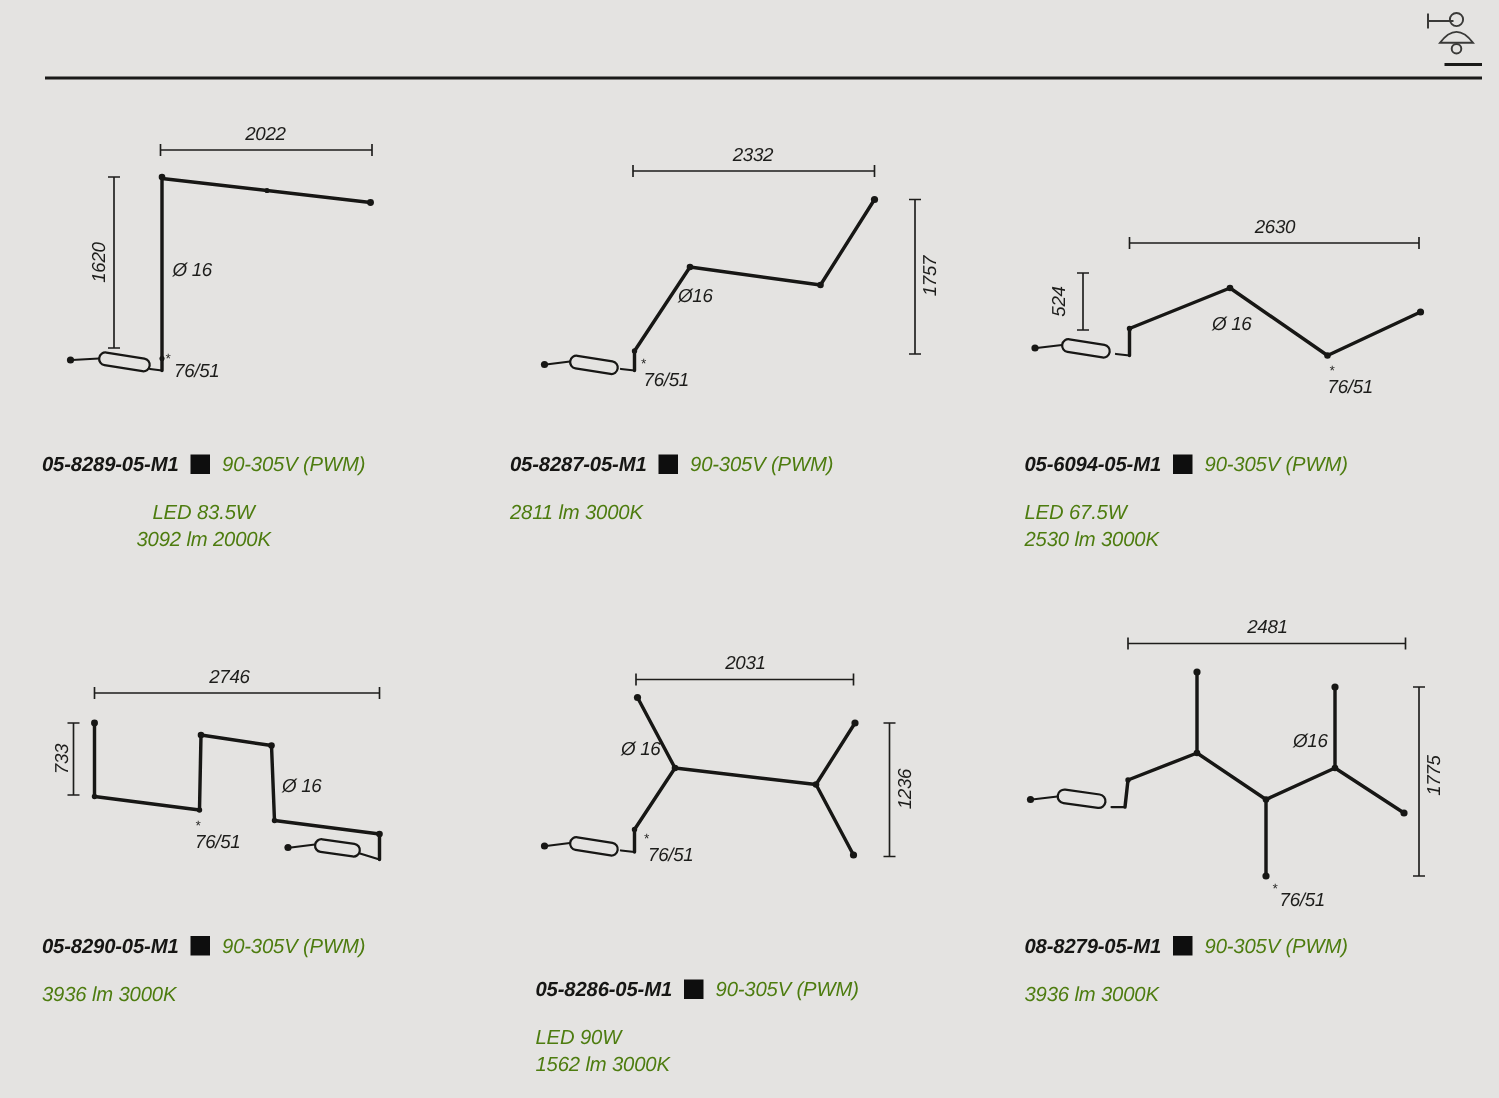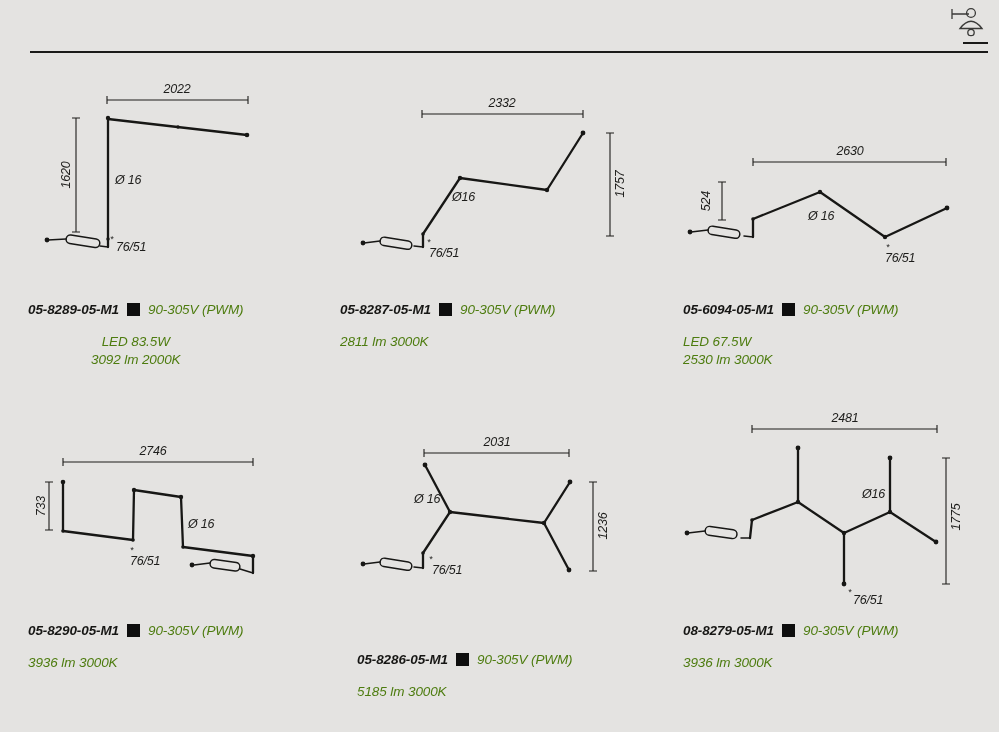--- a/index.html
+++ b/index.html
@@ -199,21 +199,22 @@
     </div>
     <div class="line2">3936 lm 3000K</div>
   </div>
 
   <div class="spec" style="left:357px;top:623px;margin-top:29px;">
     <div class="code-row">
       <span class="code">05-8286-05-M1</span>
       <span class="sq"></span>
       <span class="volt">90-305V (PWM)</span>
     </div>
-    <div class="line2">5185 lm 3000K</div>
+    <div class="line2">LED 90W</div>
+    <div class="line2">1562 lm 3000K</div>
   </div>
 
   <div class="spec" style="left:683px;top:623px;">
     <div class="code-row">
       <span class="code">08-8279-05-M1</span>
       <span class="sq"></span>
       <span class="volt">90-305V (PWM)</span>
     </div>
     <div class="line2">3936 lm 3000K</div>
   </div>

